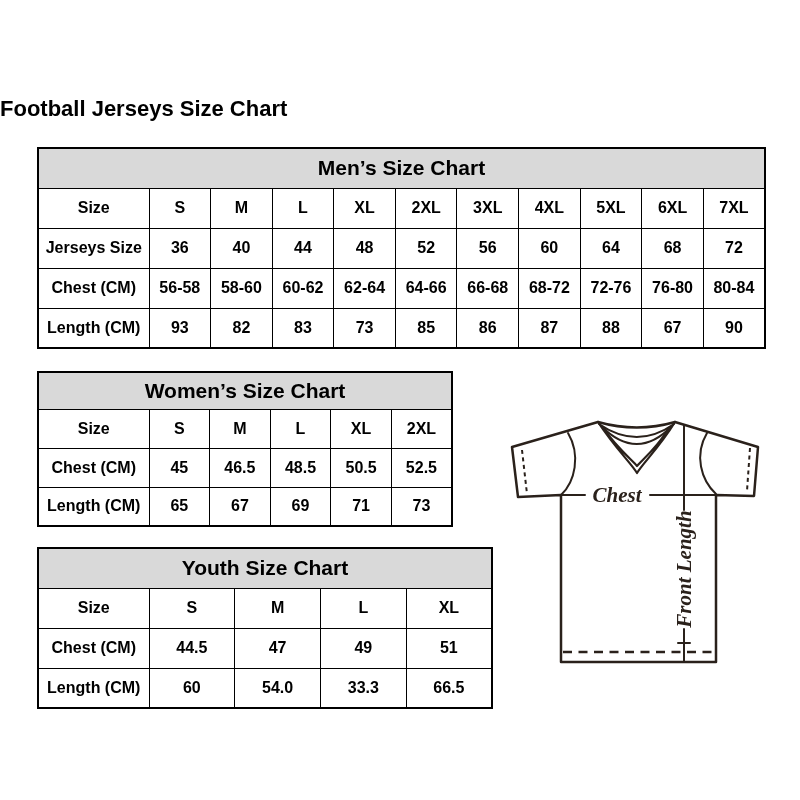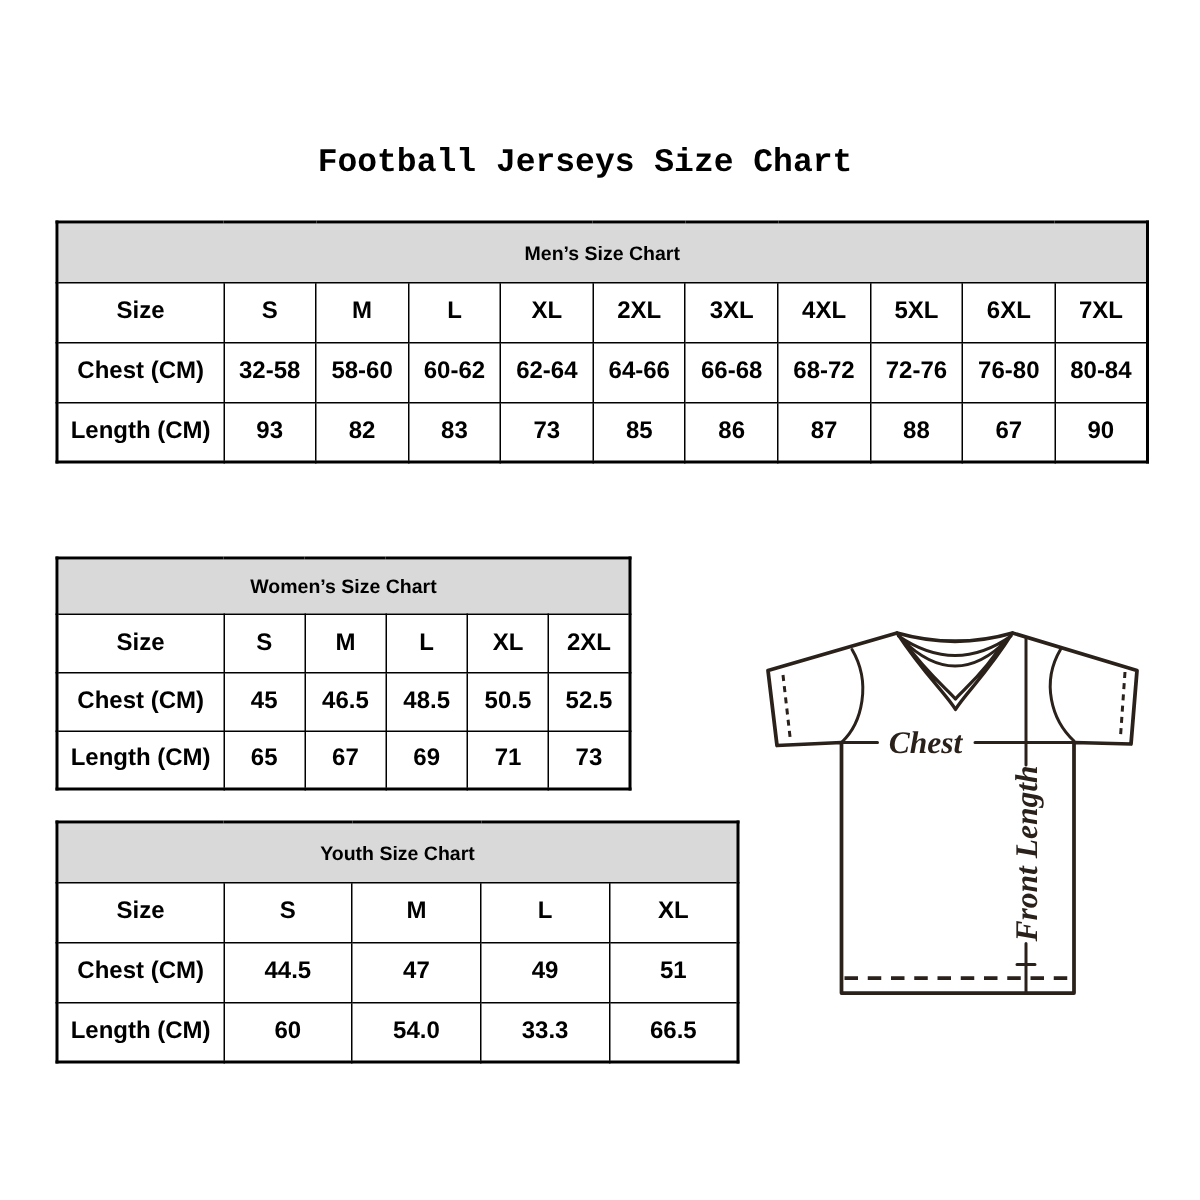--- a/index.html
+++ b/index.html
@@ -3,37 +3,37 @@
 <meta charset="utf-8">
 <style>
   html,body{margin:0;padding:0;background:#fff;}
   *{box-sizing:border-box;}
   .canvas{
     position:relative;width:800px;height:800px;background:#ffffff;
     font-family:"Liberation Sans",sans-serif;color:#000;overflow:hidden;
   }
   .page-title{
     position:absolute;top:96px;left:0;width:780px;margin:0;
-    text-align:center;font-size:22px;font-weight:bold;color:#000;
-    font-family:Liberation Mono, monospace;
+    font-size:22px;font-weight:bold;color:#000;
+    font-family:Liberation Sans, sans-serif;
   }
   table.size-table{
     position:absolute;border-collapse:collapse;table-layout:fixed;
     border:2px solid #000;font-family:"Liberation Sans",sans-serif;
   }
   table.size-table th, table.size-table td{
     border:1.5px solid #000;text-align:center;vertical-align:middle;
     padding:0;font-weight:bold;font-size:16px;color:#000;white-space:nowrap;
     overflow:hidden;
   }
-  table.size-table tr.section-header th{font-size:13px;}
+  table.size-table tr.section-header th{font-size:21px;}
   col.label-col{width:111px;}
   .tbl-mens{left:37px;top:147px;width:729px;}
   .tbl-mens tr{height:40px;}
-  .tbl-womens{left:37px;top:371px;width:384px;}
+  .tbl-womens{left:37px;top:371px;width:416px;}
   .tbl-womens tr{height:39px;}
   .tbl-womens tr.section-header{height:37px;}
   .tbl-youth{left:37px;top:547px;width:456px;}
   .tbl-youth tr{height:40px;}
   .jersey-diagram{position:absolute;left:505px;top:410px;width:270px;height:270px;}
 </style>
 </head>
 <body>
 
 <div class="canvas">
@@ -65,22 +65,35 @@
           <td>L</td>
           <td>XL</td>
           <td>2XL</td>
           <td>3XL</td>
           <td>4XL</td>
           <td>5XL</td>
           <td>6XL</td>
           <td>7XL</td>
         </tr>
         <tr>
+          <th>Jerseys Size</th>
+          <td>36</td>
+          <td>40</td>
+          <td>44</td>
+          <td>48</td>
+          <td>52</td>
+          <td>56</td>
+          <td>60</td>
+          <td>64</td>
+          <td>68</td>
+          <td>72</td>
+        </tr>
+        <tr>
           <th>Chest (CM)</th>
-          <td>32-58</td>
+          <td>56-58</td>
           <td>58-60</td>
           <td>60-62</td>
           <td>62-64</td>
           <td>64-66</td>
           <td>66-68</td>
           <td>68-72</td>
           <td>72-76</td>
           <td>76-80</td>
           <td>80-84</td>
         </tr>

